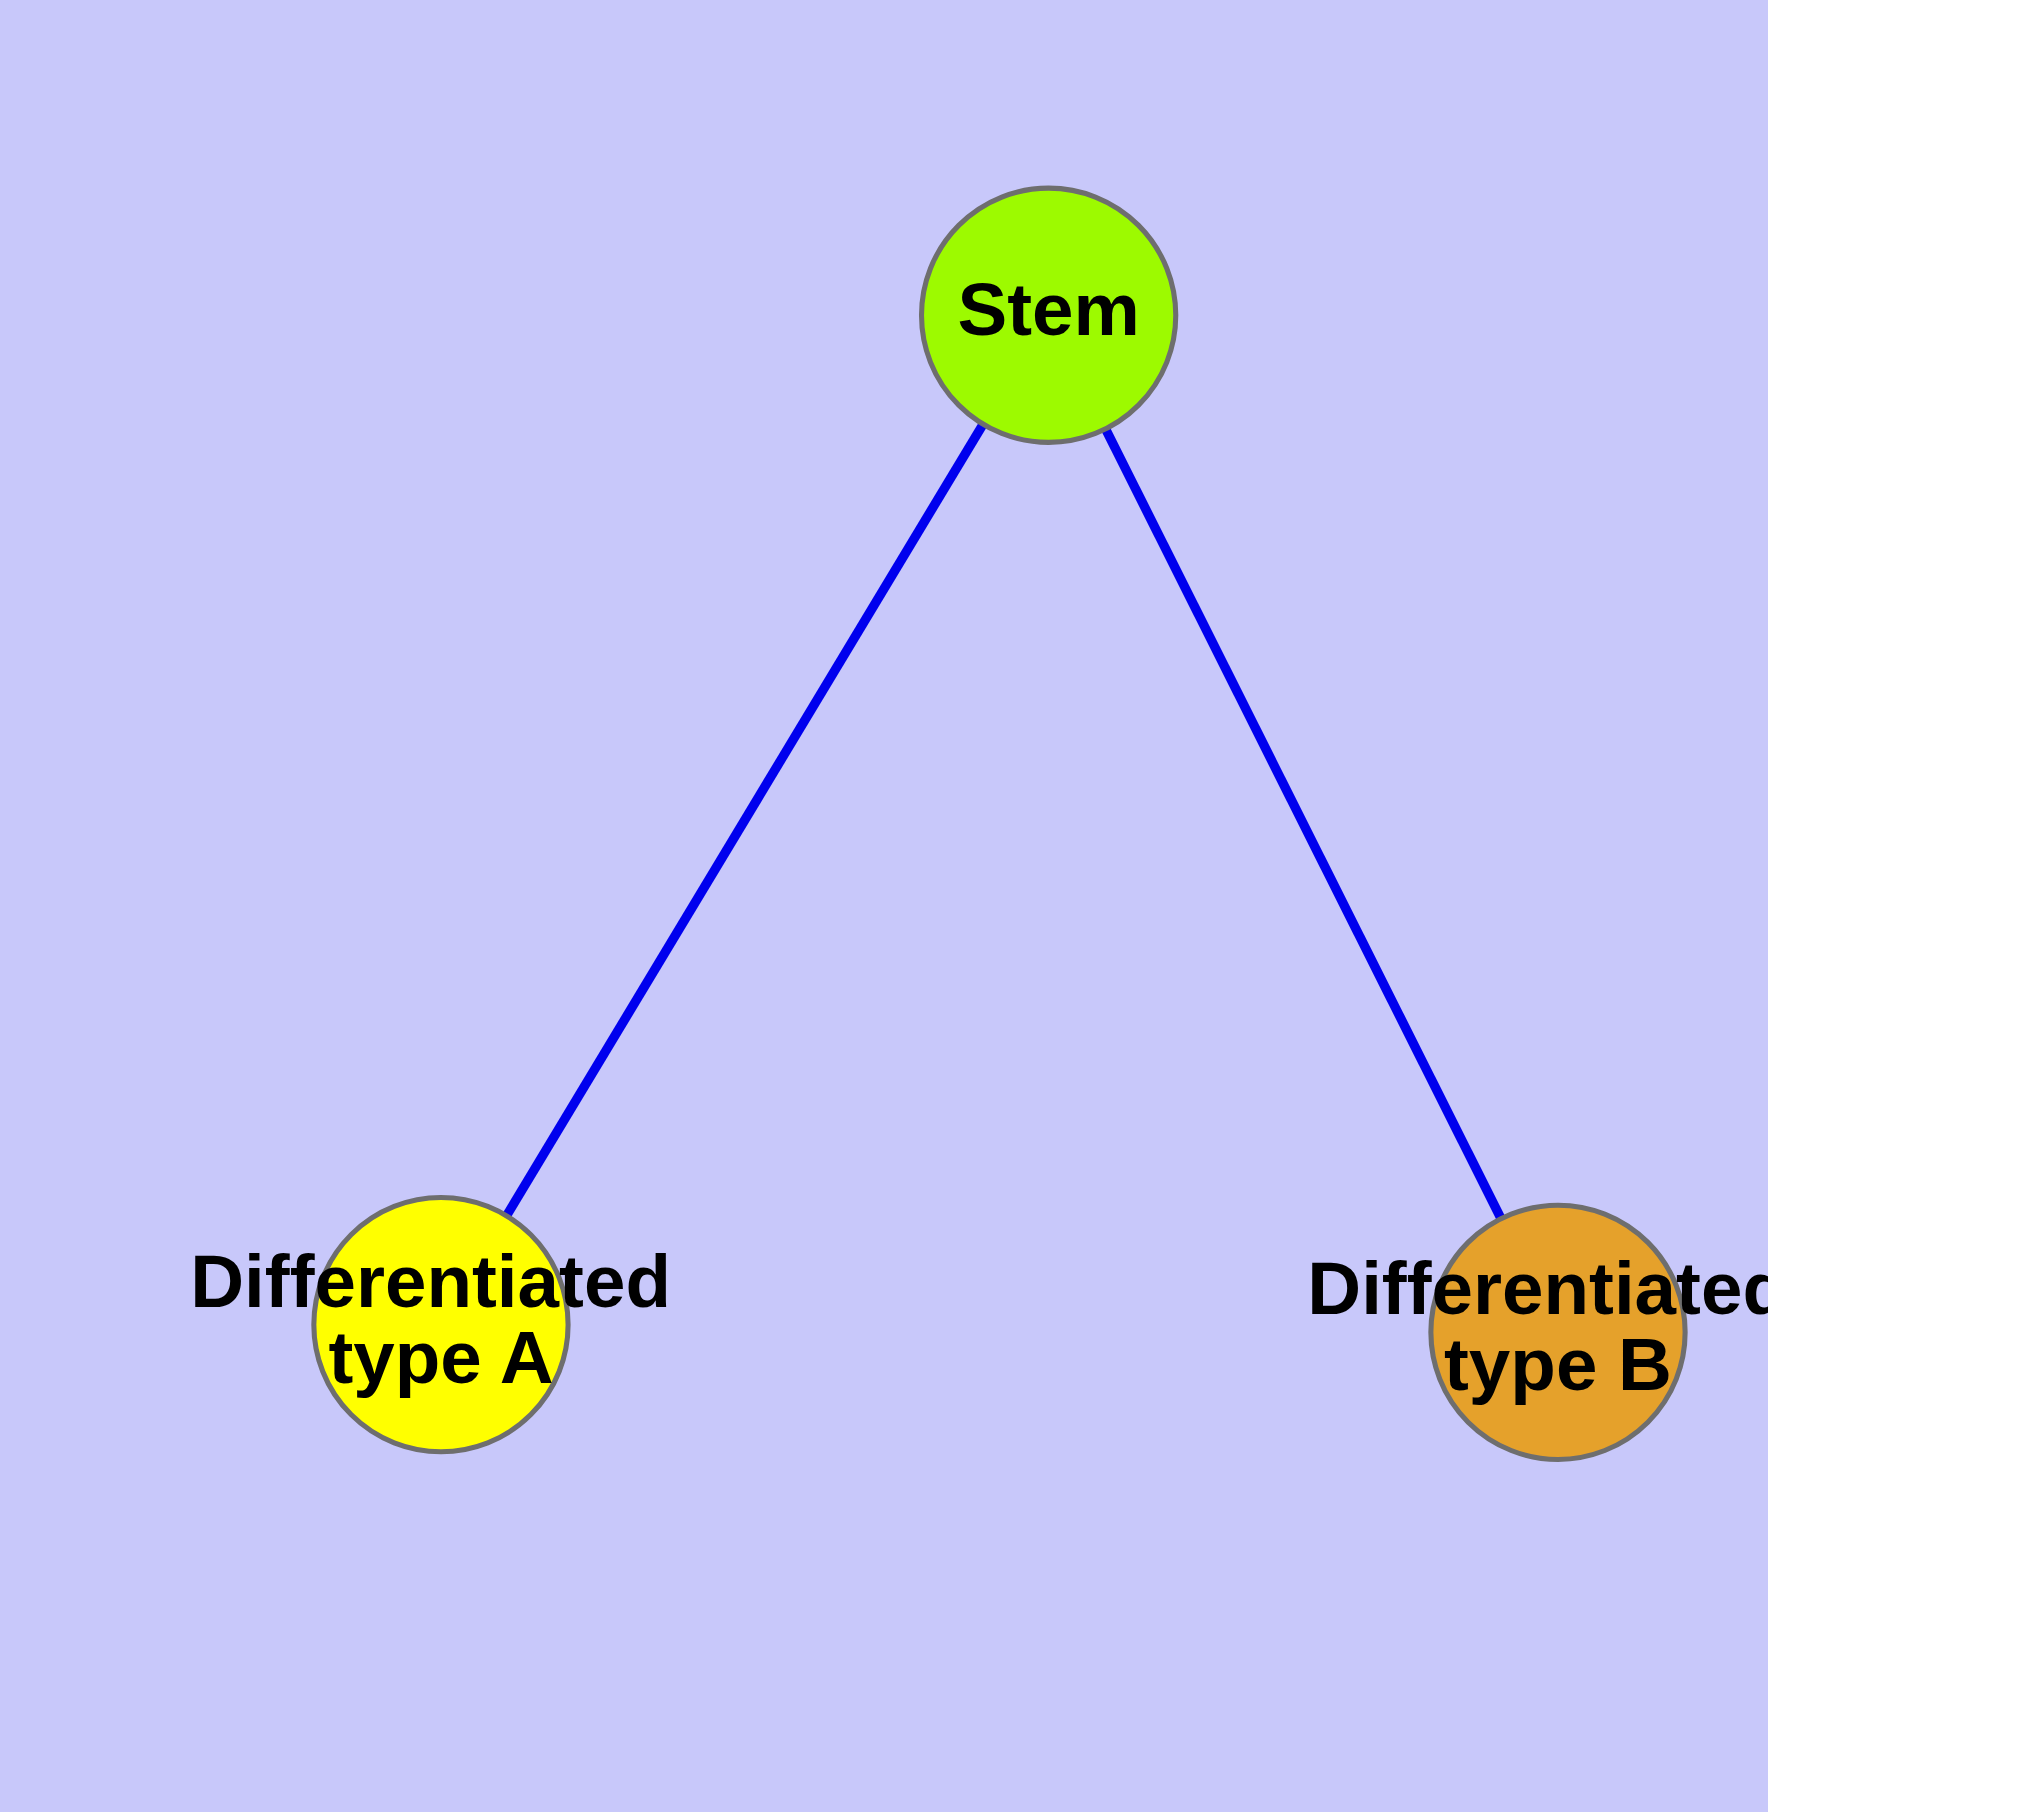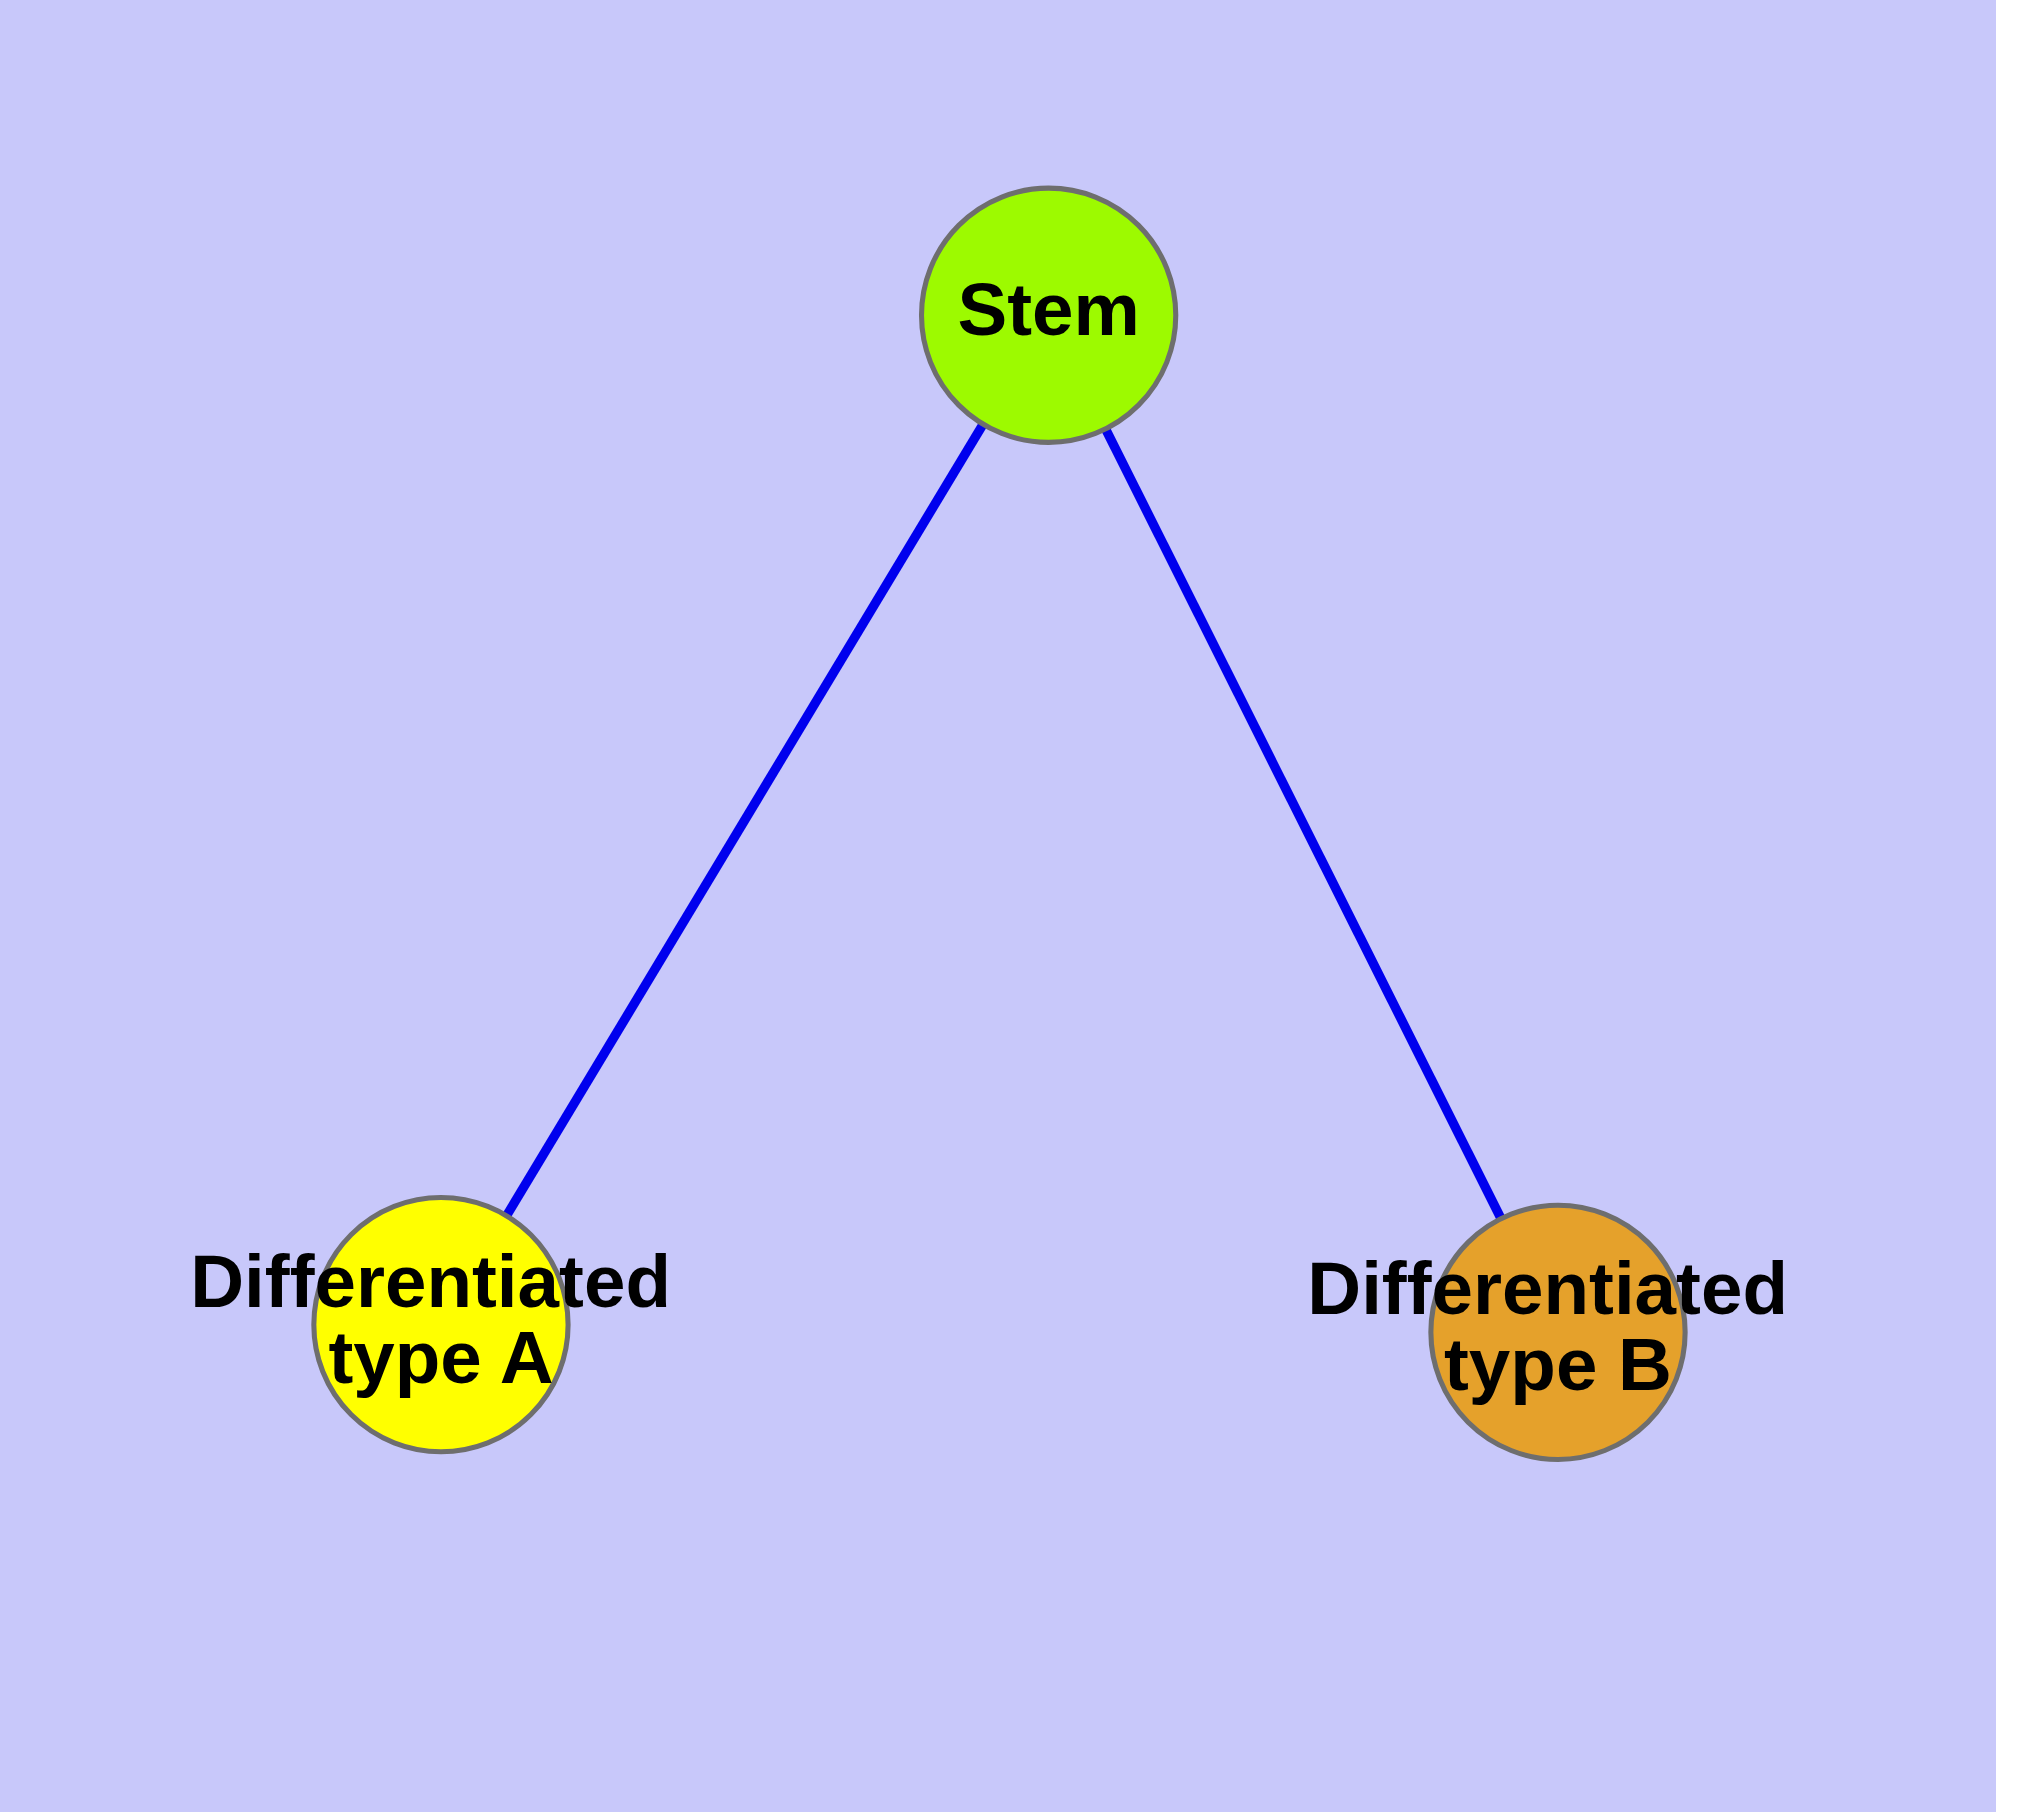--- a/index.html
+++ b/index.html
@@ -3,21 +3,21 @@
 <meta charset="utf-8">
 <title>Cell differentiation network</title>
 <style>
   html, body {
     margin: 0;
     padding: 0;
     background: #ffffff;
   }
   #stage {
     position: relative;
-    width: 1996px;
+    width: 1768px;
     height: 1812px;
     overflow: hidden;
     font-family: "Liberation Sans", "DejaVu Sans", sans-serif;
   }
   #canvas-bg {
     position: absolute;
     left: 0;
     top: 0;
     width: 2021px;
     height: 1812px;

